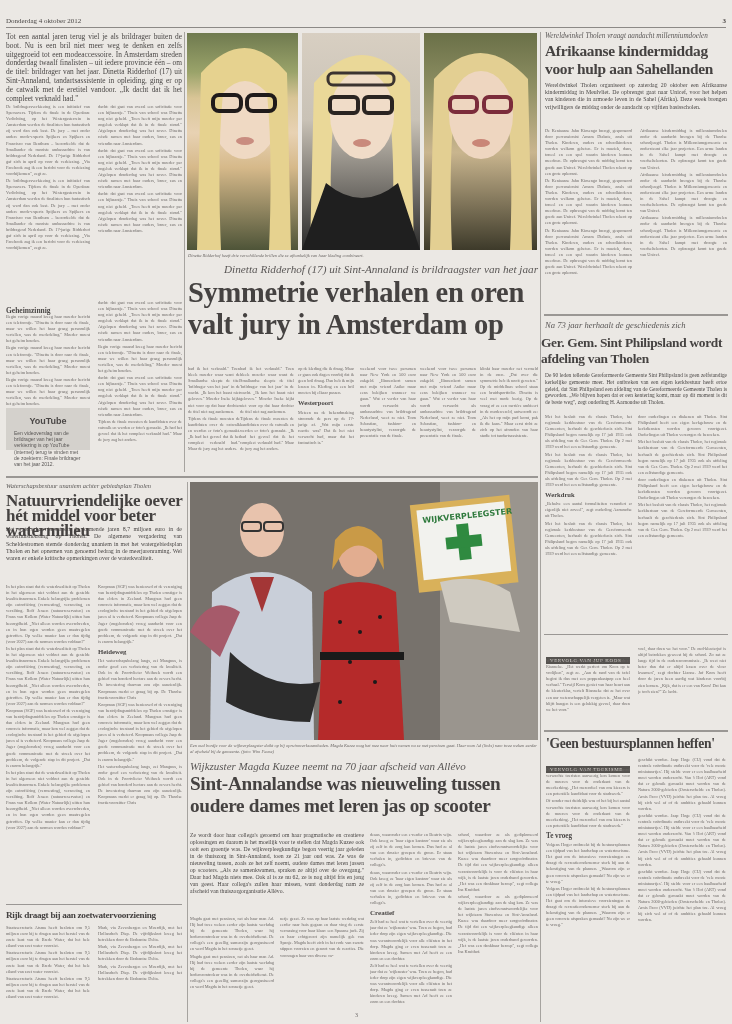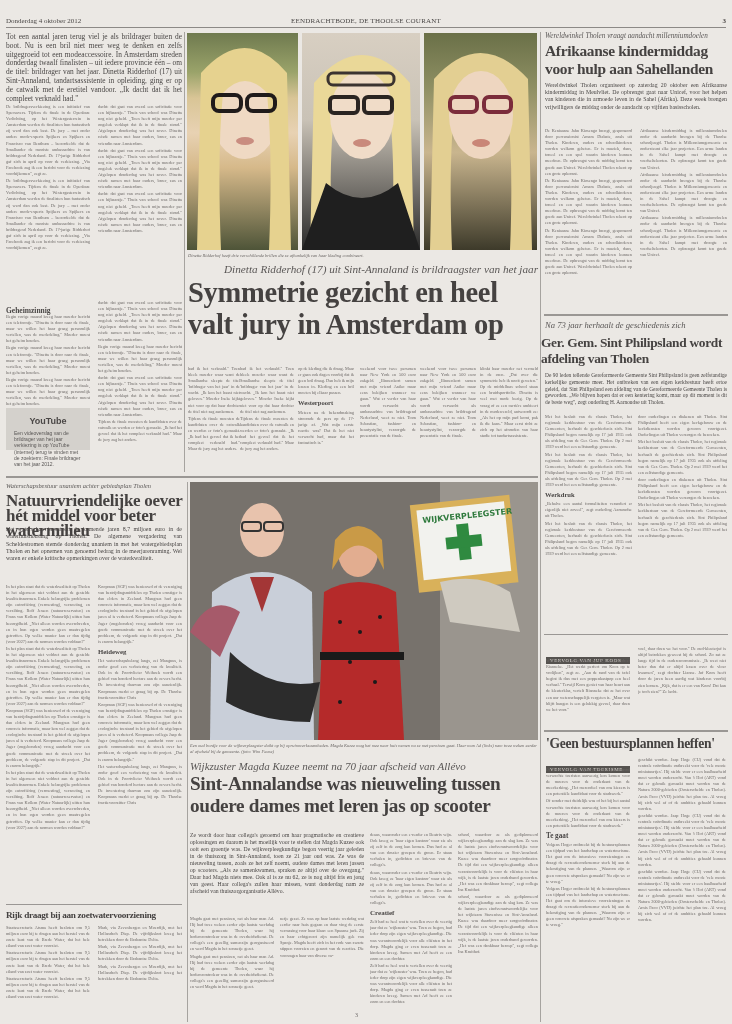--- a/index.html
+++ b/index.html
@@ -34,21 +34,20 @@
   .yt .t { font-family: "Liberation Sans", "DejaVu Sans", sans-serif; font-weight: bold; font-size: 9px; text-align: center; color: #4a4746; margin-bottom: 4px; }
   .yt .b { font-family: "Liberation Sans", "DejaVu Sans", sans-serif; font-size: 5px; line-height: 6.2px; color: #5a5756; }
 </style>
 </head>
 <body>
 
 <div class="page">
 
   <div class="hdr">
     <span class="l">Donderdag 4 oktober 2012</span>
-    <span class="c">EENDRACHTBODE, DE THOOLSE COURANT</span>
     <span class="r">3</span>
   </div>
 
   <div class="abs lead" style="left:6px; top:33px; width:176px; font-size:7.4px; line-height:8.8px;">Tot een aantal jaren terug viel je als brildrager buiten de boot. Nu is een bril niet meer weg te denken en zelfs uitgegroeid tot een modeaccessoire. In Amsterdam streden donderdag twaalf finalisten – uit iedere provincie één – om de titel: brildrager van het jaar. Dinetta Ridderhof (17) uit Sint-Annaland, tandartsassistente in opleiding, ging er op de catwalk met de eretitel vandoor. „Ik dacht dat ik het compleet verknald had."</div>
 
   <div class="abs body cols2" style="left:6px; top:104px; width:176px; height:196px; overflow:hidden;">
     <div>
         <p>De brildragersverkiezing is een initiatief van Specsavers. Tijdens de finale in de Openbare Verlichting, op het Westergasterrein in Amsterdam werden de finalisten hun fantastisch zij werd dan ook best. De jury – met onder andere mode-experts Spijkers en Spijkers en Francisco van Benthum – beoordeelde dat de Smallander de mooiste ambassadrice is van brildragend Nederland. De 17-jarige Ridderhof gaf zich in april op voor de verkiezing. „Via Facebook zag ik een bericht voor de verkiezing voorbijkomen", zegt ze.</p>
         <p>De brildragersverkiezing is een initiatief van Specsavers. Tijdens de finale in de Openbare Verlichting, op het Westergasterrein in Amsterdam werden de finalisten hun fantastisch zij werd dan ook best. De jury – met onder andere mode-experts Spijkers en Spijkers en Francisco van Benthum – beoordeelde dat de Smallander de mooiste ambassadrice is van brildragend Nederland. De 17-jarige Ridderhof gaf zich in april op voor de verkiezing. „Via Facebook zag ik een bericht voor de verkiezing voorbijkomen", zegt ze.</p>
       </div>
@@ -104,21 +103,21 @@
       <ellipse cx="57" cy="82" rx="32" ry="44" fill="#eed6c0"></ellipse>
       <rect x="26" y="64" width="27" height="15" rx="5" fill="none" stroke="#7b2c3b" stroke-width="4"></rect>
       <rect x="60" y="64" width="27" height="15" rx="5" fill="none" stroke="#7b2c3b" stroke-width="4"></rect>
       <ellipse cx="57" cy="110" rx="9" ry="4" fill="#c98677"></ellipse>
     </svg>
   </div>
 
   <div class="abs caption" style="left:188px; top:253px; width:350px;">Dinetta Ridderhof heeft drie verschillende brillen die ze afhankelijk van haar kleding combineert.</div>
 
   <div class="abs kicker" style="left:188px; top:263px; width:350px; font-size:11.2px;text-align:right;">Dinetta Ridderhof (17) uit Sint-Annaland is brildraagster van het jaar</div>
-  <div class="abs headline" style="left:188px; top:277px; width:352px; font-size:28.5px; line-height:32px;">Symmetrie gezicht en heel valt jury in Amsterdam op</div>
+  <div class="abs headline" style="left:188px; top:277px; width:352px; font-size:28.5px; line-height:32px;">Symmetrie verhalen en oren valt jury in Amsterdam op</div>
 
   <div class="abs body" style="left:188px; top:366px; width:52px; height:106px; overflow:hidden;">
     <p>had ik het verknald." Toen bleek moeder waar want de Smallandse sleepte de titel 'brildrager van het jaar' in de wacht. „Ik kon het haast niet geloven." Moeder Ineke kijkt niet voor op dat haar dochter de titel niet zag aankomen.</p>
     <p>Tijdens de finale moesten de kandidaten over de catwalk en werden er foto's gemaakt. „Ik had het gevoel dat ik het compleet verknald had." Maar de jury zag het anders.</p>
   </div>
   <div class="abs body" style="left:188px; top:282px; width:0; height:0;"></div>
   <div class="abs body" style="left:98px; top:238px; width:0; height:0;"></div>
 
   <div class="abs body" style="left:240px; top:366px; width:54px; height:106px; overflow:hidden;">
     <p>had ik het verknald." Toen bleek moeder waar want de Smallandse sleepte de titel 'brildrager van het jaar' in de wacht. „Ik kon het haast niet geloven." Moeder Ineke kijkt niet voor op dat haar dochter de titel niet zag aankomen.</p>
@@ -190,21 +189,21 @@
   </div>
   <div class="rule" style="left:544px; top:730px; width:184px;"></div>
 
   <div class="abs headline" style="left:546px; top:736px; width:184px; font-size:13.6px; line-height:16px;">'Geen bestuursplannen heffen'</div>
   <div class="abs" style="left:546px; top:757px; width:84px;">
     <span class="boxhdr">VERVOLG VAN TOERISME</span>
   </div>
   <div class="abs body" style="left:546px; top:767px; width:84px; height:250px; overflow:hidden;">
     <p>Of zonder met duidelijk was of het bij het aantal verwachte toeristen aanwezig kon komen voor de moeren voor de onderkant van de meerkerking. „Het merendeel van ons kiezers is een potentiële kandidaat voor de stadswerk."</p>
     <p>Of zonder met duidelijk was of het bij het aantal verwachte toeristen aanwezig kon komen voor de moeren voor de onderkant van de meerkerking. „Het merendeel van ons kiezers is een potentiële kandidaat voor de stadswerk."</p>
-    <div class="sub" style="font-size:7.2px;">Te gaat</div>
+    <div class="sub" style="font-size:7.2px;">Te vroeg</div>
     <p>Volgens Hoger ontbreekt bij de bestuursplannen een tijdpad van het landschap en watertoerisme. Het gaat om de intensieve voorzieningen en draagt de recreatieondernemer sterk bij aan de bekostiging van de plannen. „Waarom zijn er geen concrete afspraken gemaakt? Nu zijn we er te vroeg."</p>
     <p>Volgens Hoger ontbreekt bij de bestuursplannen een tijdpad van het landschap en watertoerisme. Het gaat om de intensieve voorzieningen en draagt de recreatieondernemer sterk bij aan de bekostiging van de plannen. „Waarom zijn er geen concrete afspraken gemaakt? Nu zijn we er te vroeg."</p>
   </div>
   <div class="abs body" style="left:638px; top:757px; width:88px; height:260px; overflow:hidden;">
     <p>geschikt worden. Jaap Hoge (CU) vond dat de centrale coördinatie ontbreekt voor de 'vele mooie miniatuurtjes'. Hij stelde voor er een haalbaarheid moet worden onderzocht. Van 't Hof (ART) vond dat er gebruik gemaakt moet worden van de Natura 2000-gebieden (Oosterschelde en Tholen). Arnis Faco (VVD) juichte het plan toe. Al vroeg hij zich wel af of de ambities gehaald kunnen worden.</p>
     <p>geschikt worden. Jaap Hoge (CU) vond dat de centrale coördinatie ontbreekt voor de 'vele mooie miniatuurtjes'. Hij stelde voor er een haalbaarheid moet worden onderzocht. Van 't Hof (ART) vond dat er gebruik gemaakt moet worden van de Natura 2000-gebieden (Oosterschelde en Tholen). Arnis Faco (VVD) juichte het plan toe. Al vroeg hij zich wel af of de ambities gehaald kunnen worden.</p>
     <p>geschikt worden. Jaap Hoge (CU) vond dat de centrale coördinatie ontbreekt voor de 'vele mooie miniatuurtjes'. Hij stelde voor er een haalbaarheid moet worden onderzocht. Van 't Hof (ART) vond dat er gebruik gemaakt moet worden van de Natura 2000-gebieden (Oosterschelde en Tholen). Arnis Faco (VVD) juichte het plan toe. Al vroeg hij zich wel af of de ambities gehaald kunnen worden.</p>
   </div>
 
   <div class="abs kicker" style="left:6px; top:482px; width:178px; font-size:6.4px;">Waterschapsbestuur unaniem achter gebiedsplan Tholen</div>

